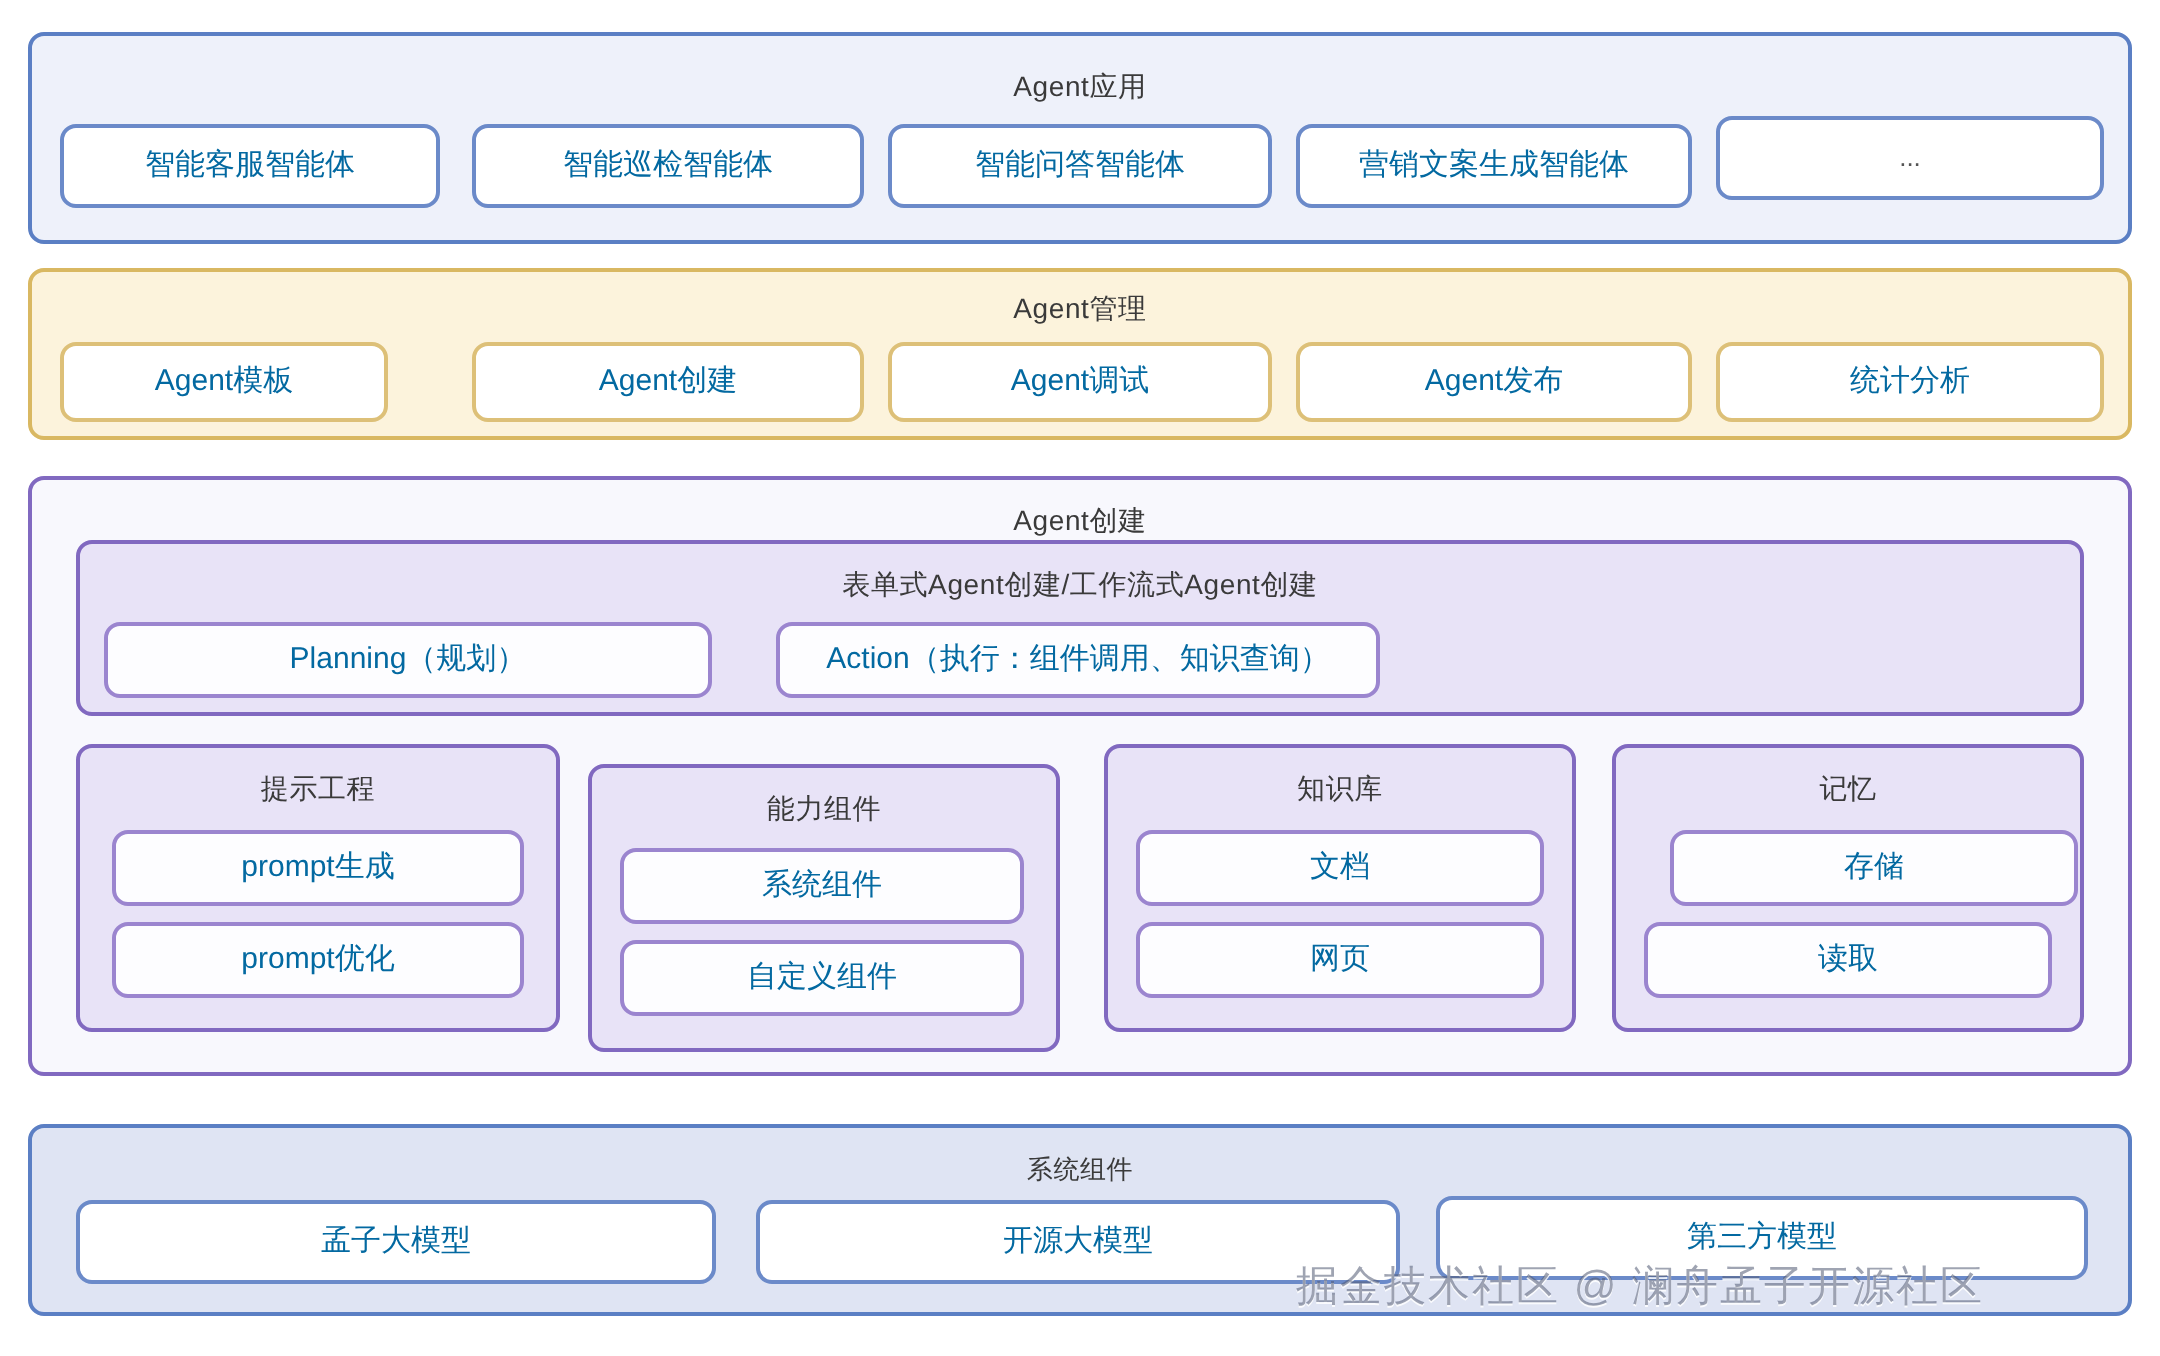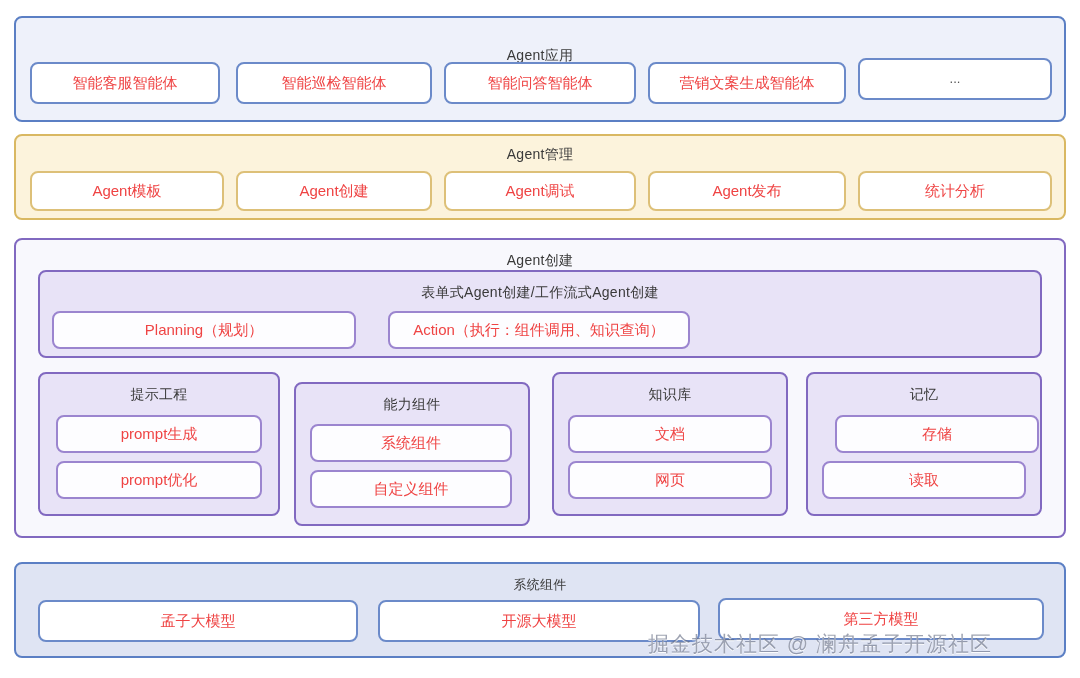--- a/index.html
+++ b/index.html
@@ -46,21 +46,21 @@
     box-sizing: border-box;
     background: #ffffff;
     border-radius: 8px;
     border-width: 2px;
     border-style: solid;
     display: flex;
     align-items: center;
     justify-content: center;
     font-size: 15px;
     line-height: 18px;
-    color: #ef4444;
+    color: #0369a1;
     text-align: center;
     white-space: nowrap;
   }
 
   
   .theme-blue           { border-color: #5b7fc4; background: #eef1fa; }
   .box.theme-blue       { border-color: #6b8ac9; background: #ffffff; }
   .theme-yellow         { border-color: #d9b862; background: #fcf3dc; }
   .box.theme-yellow     { border-color: #ddc078; background: #ffffff; }
   .theme-purple-outer   { border-color: #8169c0; background: #f8f8fd; }
@@ -83,32 +83,32 @@
     pointer-events: none;
     text-align: right;
   }
 </style>
 </head>
 <body>
 
 <div id="stage">
 
   <div class="panel theme-blue" style="left:14px; top:16px; width:1052px; height:106px;">
-    <div class="panel-title" style="top:28px;">Agent应用</div>
+    <div class="panel-title" style="top:16px;">Agent应用</div>
   </div>
   <div class="box theme-blue" style="left:30px; top:62px; width:190px; height:42px;">智能客服智能体</div>
   <div class="box theme-blue" style="left:236px; top:62px; width:196px; height:42px;">智能巡检智能体</div>
   <div class="box theme-blue" style="left:444px; top:62px; width:192px; height:42px;">智能问答智能体</div>
   <div class="box theme-blue" style="left:648px; top:62px; width:198px; height:42px;">营销文案生成智能体</div>
   <div class="box theme-blue" style="left:858px; top:58px; width:194px; height:42px; font-size:13px; color:#555;">...</div>
 
   <div class="panel theme-yellow" style="left:14px; top:134px; width:1052px; height:86px;">
     <div class="panel-title" style="top:9px;">Agent管理</div>
   </div>
-  <div class="box theme-yellow" style="left:30px; top:171px; width:194px; height:40px;">Agent模板</div>
+  <div class="box theme-yellow" style="left:30px; top:171px; width:164px; height:40px;">Agent模板</div>
   <div class="box theme-yellow" style="left:236px; top:171px; width:196px; height:40px;">Agent创建</div>
   <div class="box theme-yellow" style="left:444px; top:171px; width:192px; height:40px;">Agent调试</div>
   <div class="box theme-yellow" style="left:648px; top:171px; width:198px; height:40px;">Agent发布</div>
   <div class="box theme-yellow" style="left:858px; top:171px; width:194px; height:40px;">统计分析</div>
 
   <div class="panel theme-purple-outer" style="left:14px; top:238px; width:1052px; height:300px;">
     <div class="panel-title" style="top:11px;">Agent创建</div>
   </div>
 
   <div class="panel theme-purple-inner" style="left:38px; top:270px; width:1004px; height:88px;">

